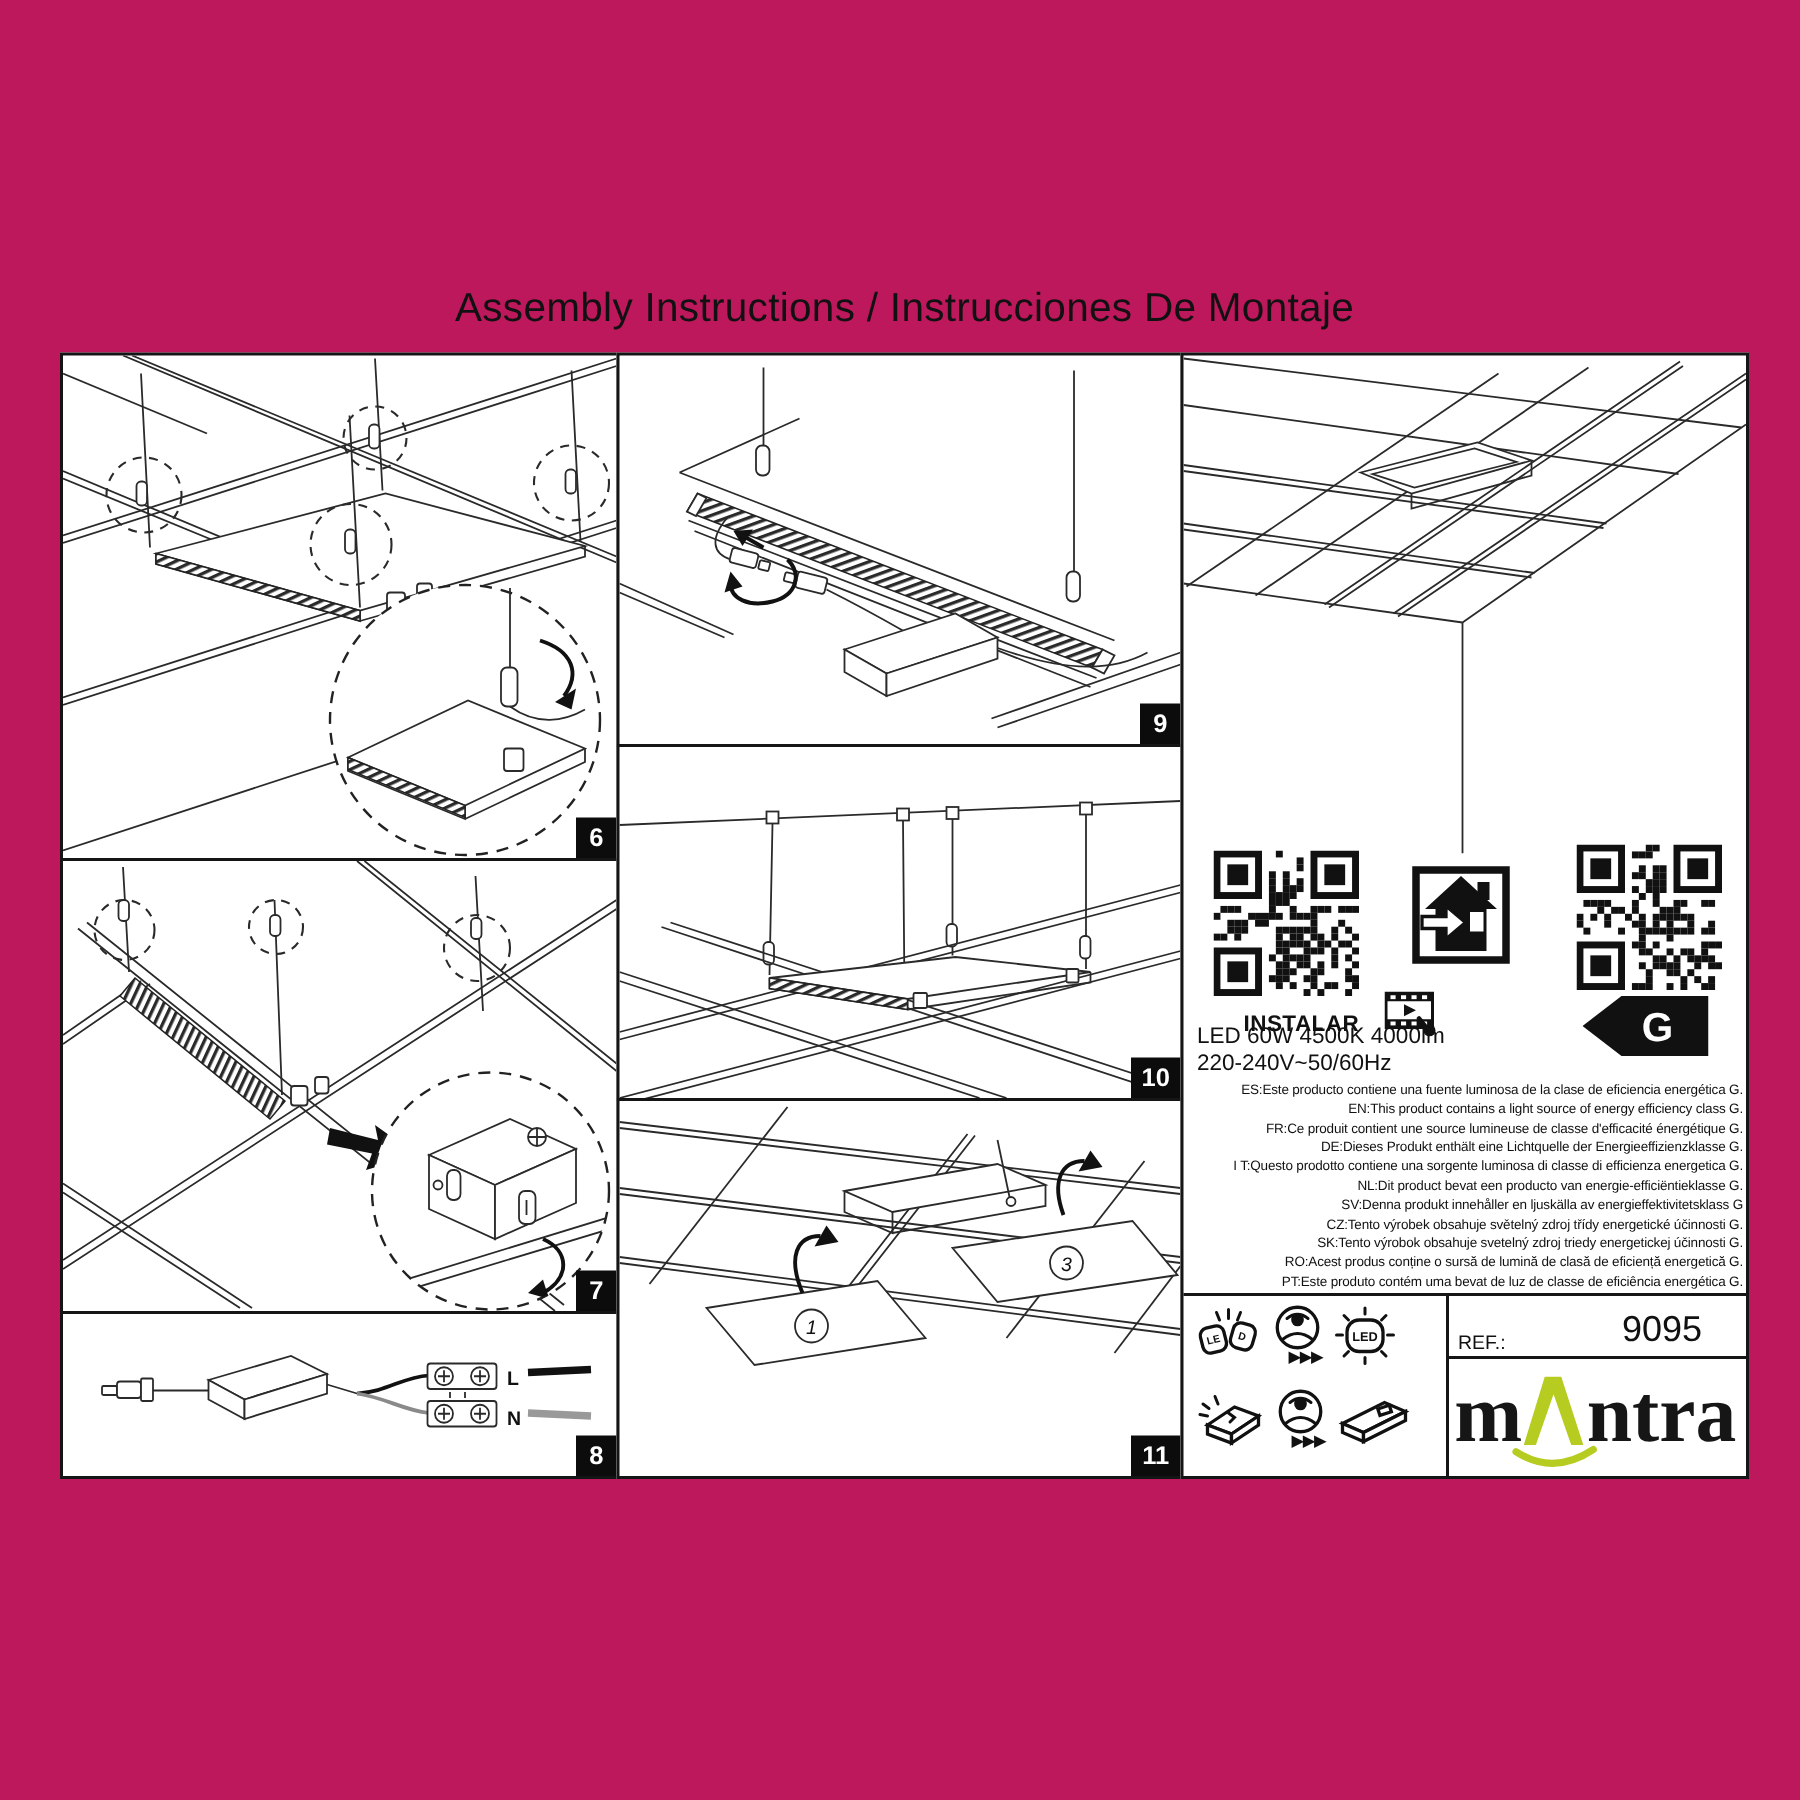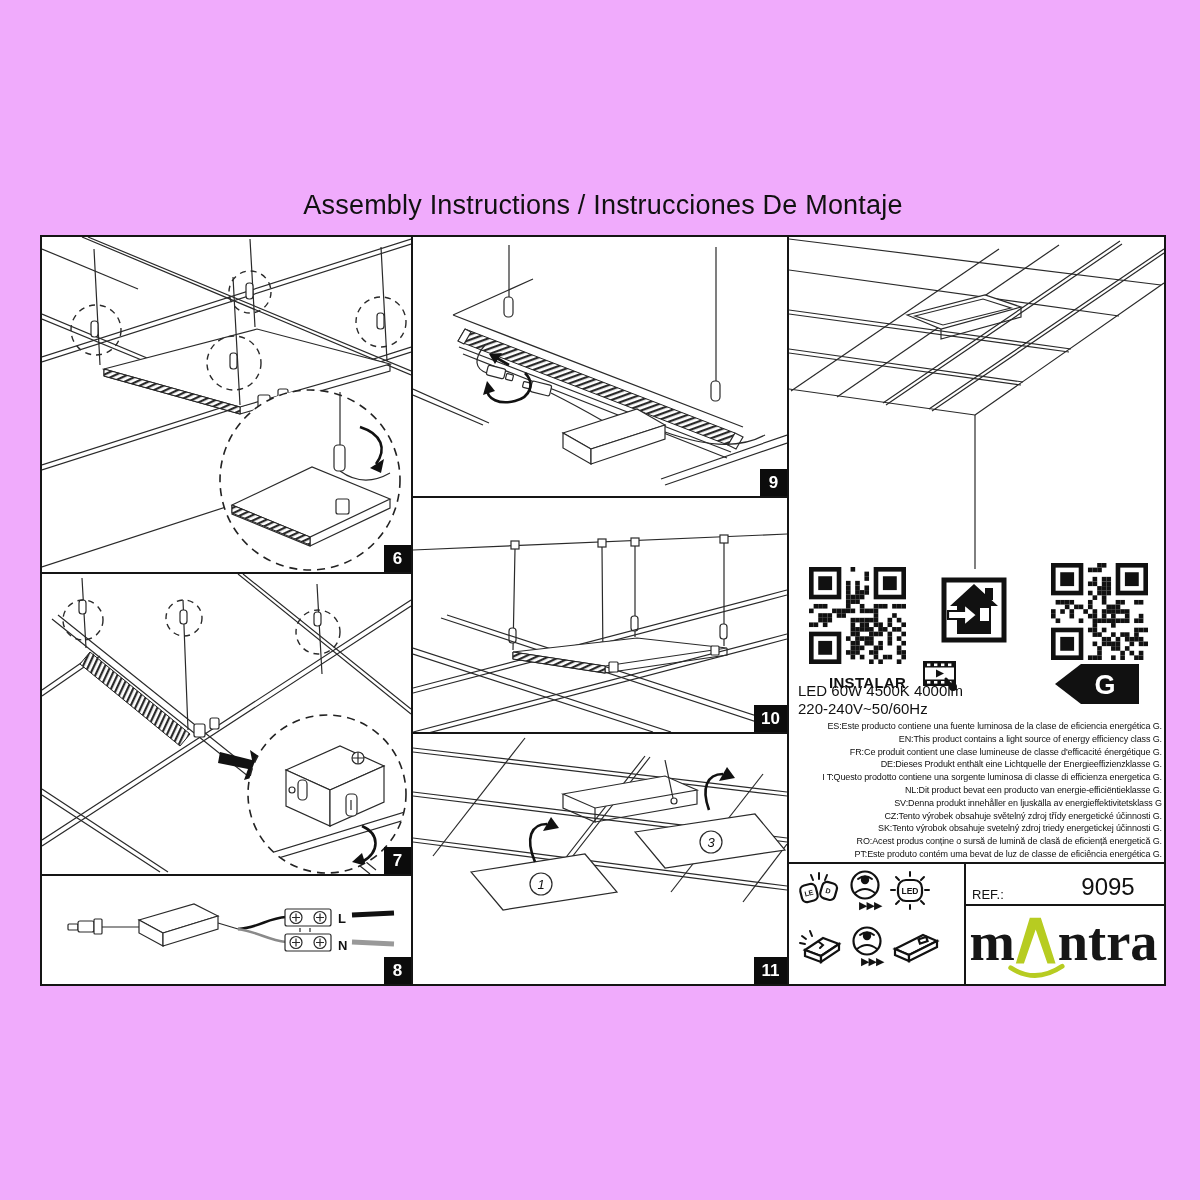--- a/index.html
+++ b/index.html
@@ -1,16 +1,16 @@
 <!DOCTYPE html>
 <html><head>
 <meta charset="utf-8">
 <style>
   html,body{margin:0;padding:0;background:#fff;}
-  .page{position:relative;width:1200px;height:1200px;background:#f0abfc;overflow:hidden;
+  .page{position:relative;width:1200px;height:1200px;background:#be185d;overflow:hidden;
         font-family:"Liberation Sans",sans-serif;color:#111;}
   .doc-title{position:absolute;left:40px;top:190px;width:1126px;text-align:center;
              font-size:27px;font-weight:400;letter-spacing:0.2px;}
   .panel{position:absolute;background:#fff;border:2px solid #151515;box-sizing:border-box;}
   svg.draw{position:absolute;left:0;top:0;width:100%;height:100%;}
   .badge{position:absolute;right:0;bottom:0;width:27px;height:27px;background:#0c0c0c;color:#fff;
          font-weight:bold;font-size:17px;display:flex;align-items:center;justify-content:center;}
   .badge.w2{width:33px;}
   .ln{stroke:#2a2a2a;stroke-width:1.2;fill:none;}
   .lnw{stroke:#2a2a2a;stroke-width:1.2;fill:#fff;}
@@ -619,21 +619,21 @@
     </svg>
 
     <div class="specs">
       <div>LED 60W 4500K 4000lm</div>
       <div>220-240V~50/60Hz</div>
     </div>
 
     <div class="langs">
       <div class="lang-line">ES:Este producto contiene una fuente luminosa de la clase de eficiencia energética G.</div>
       <div class="lang-line">EN:This product contains a light source of energy efficiency class G.</div>
-      <div class="lang-line">FR:Ce produit contient une clase lumineuse de classe d'efficacité énergétique G.</div>
+      <div class="lang-line">FR:Ce produit contient une source lumineuse de classe d'efficacité énergétique G.</div>
       <div class="lang-line">DE:Dieses Produkt enthält eine Lichtquelle der Energieeffizienzklasse G.</div>
       <div class="lang-line">I T:Questo prodotto contiene una sorgente luminosa di classe di efficienza energetica G.</div>
       <div class="lang-line">NL:Dit product bevat een producto van energie-efficiëntieklasse G.</div>
       <div class="lang-line">SV:Denna produkt innehåller en ljuskälla av energieffektivitetsklass G</div>
       <div class="lang-line">CZ:Tento výrobek obsahuje světelný zdroj třídy energetické účinnosti G.</div>
       <div class="lang-line">SK:Tento výrobok obsahuje svetelný zdroj triedy energetickej účinnosti G.</div>
       <div class="lang-line">RO:Acest produs conține o sursă de lumină de clasă de eficiență energetică G.</div>
       <div class="lang-line">PT:Este produto contém uma bevat de luz de classe de eficiência energética G.</div>
     </div>
 

